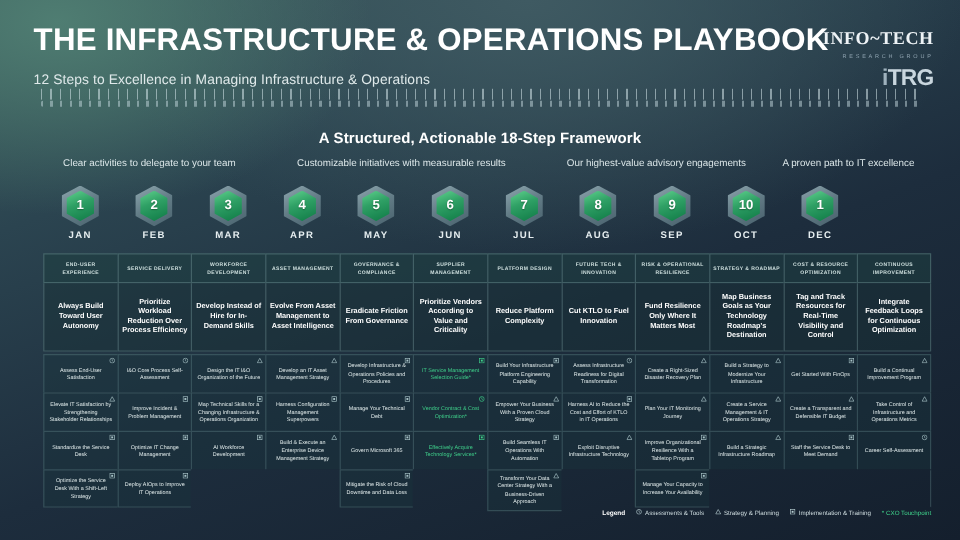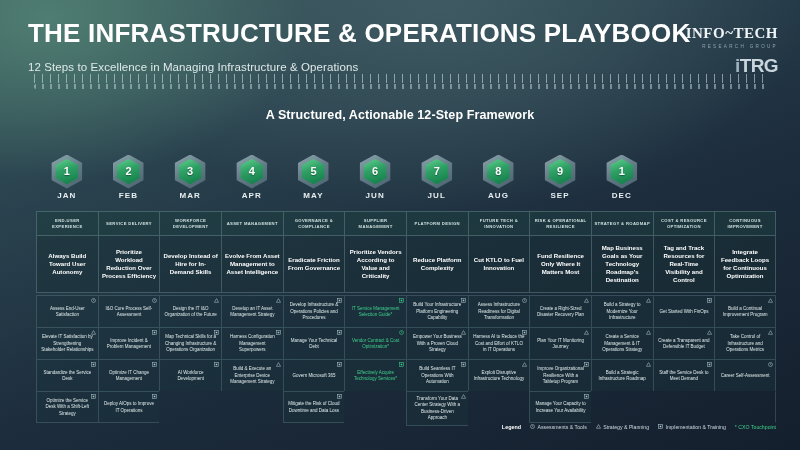--- a/index.html
+++ b/index.html
@@ -190,22 +190,28 @@
     <div class="it">INFO~TECH</div>
     <div class="rg">RESEARCH GROUP</div>
     <div class="itrg"><span class="i">i</span><span>TRG</span></div>
   </div>
 
   <div class="perf">
     <div class="ticks"></div>
     <div class="holes"></div>
   </div>
 
-  <div class="fw-title">A Structured, Actionable 12-Step Framework</div>
-
+  <div class="fw-title">A Structured, Actionable 18-Step Framework</div>
+
+  <div class="captions">
+    <span class="cap1">Clear activities to delegate to your team</span>
+    <span class="cap2">Customizable initiatives with measurable results</span>
+    <span class="cap3">Our highest-value advisory engagements</span>
+    <span class="cap4">A proven path to IT excellence</span>
+  </div>
 
   <div class="hexrow" id="hexrow">
       <div class="hexcell">
         <div class="hexwrap">
           <div class="hex-outer"></div>
           <div class="hex-inner">
             <span>1</span>
           </div>
         </div>
         <div class="mon">JAN</div>
@@ -274,20 +280,29 @@
         <div class="mon">AUG</div>
       </div>
       <div class="hexcell">
         <div class="hexwrap">
           <div class="hex-outer"></div>
           <div class="hex-inner">
             <span>9</span>
           </div>
         </div>
         <div class="mon">SEP</div>
+      </div>
+      <div class="hexcell">
+        <div class="hexwrap">
+          <div class="hex-outer"></div>
+          <div class="hex-inner">
+            <span>10</span>
+          </div>
+        </div>
+        <div class="mon">OCT</div>
       </div>
       <div class="hexcell">
         <div class="hexwrap">
           <div class="hex-outer"></div>
           <div class="hex-inner">
             <span>1</span>
           </div>
         </div>
         <div class="mon">DEC</div>
       </div>

